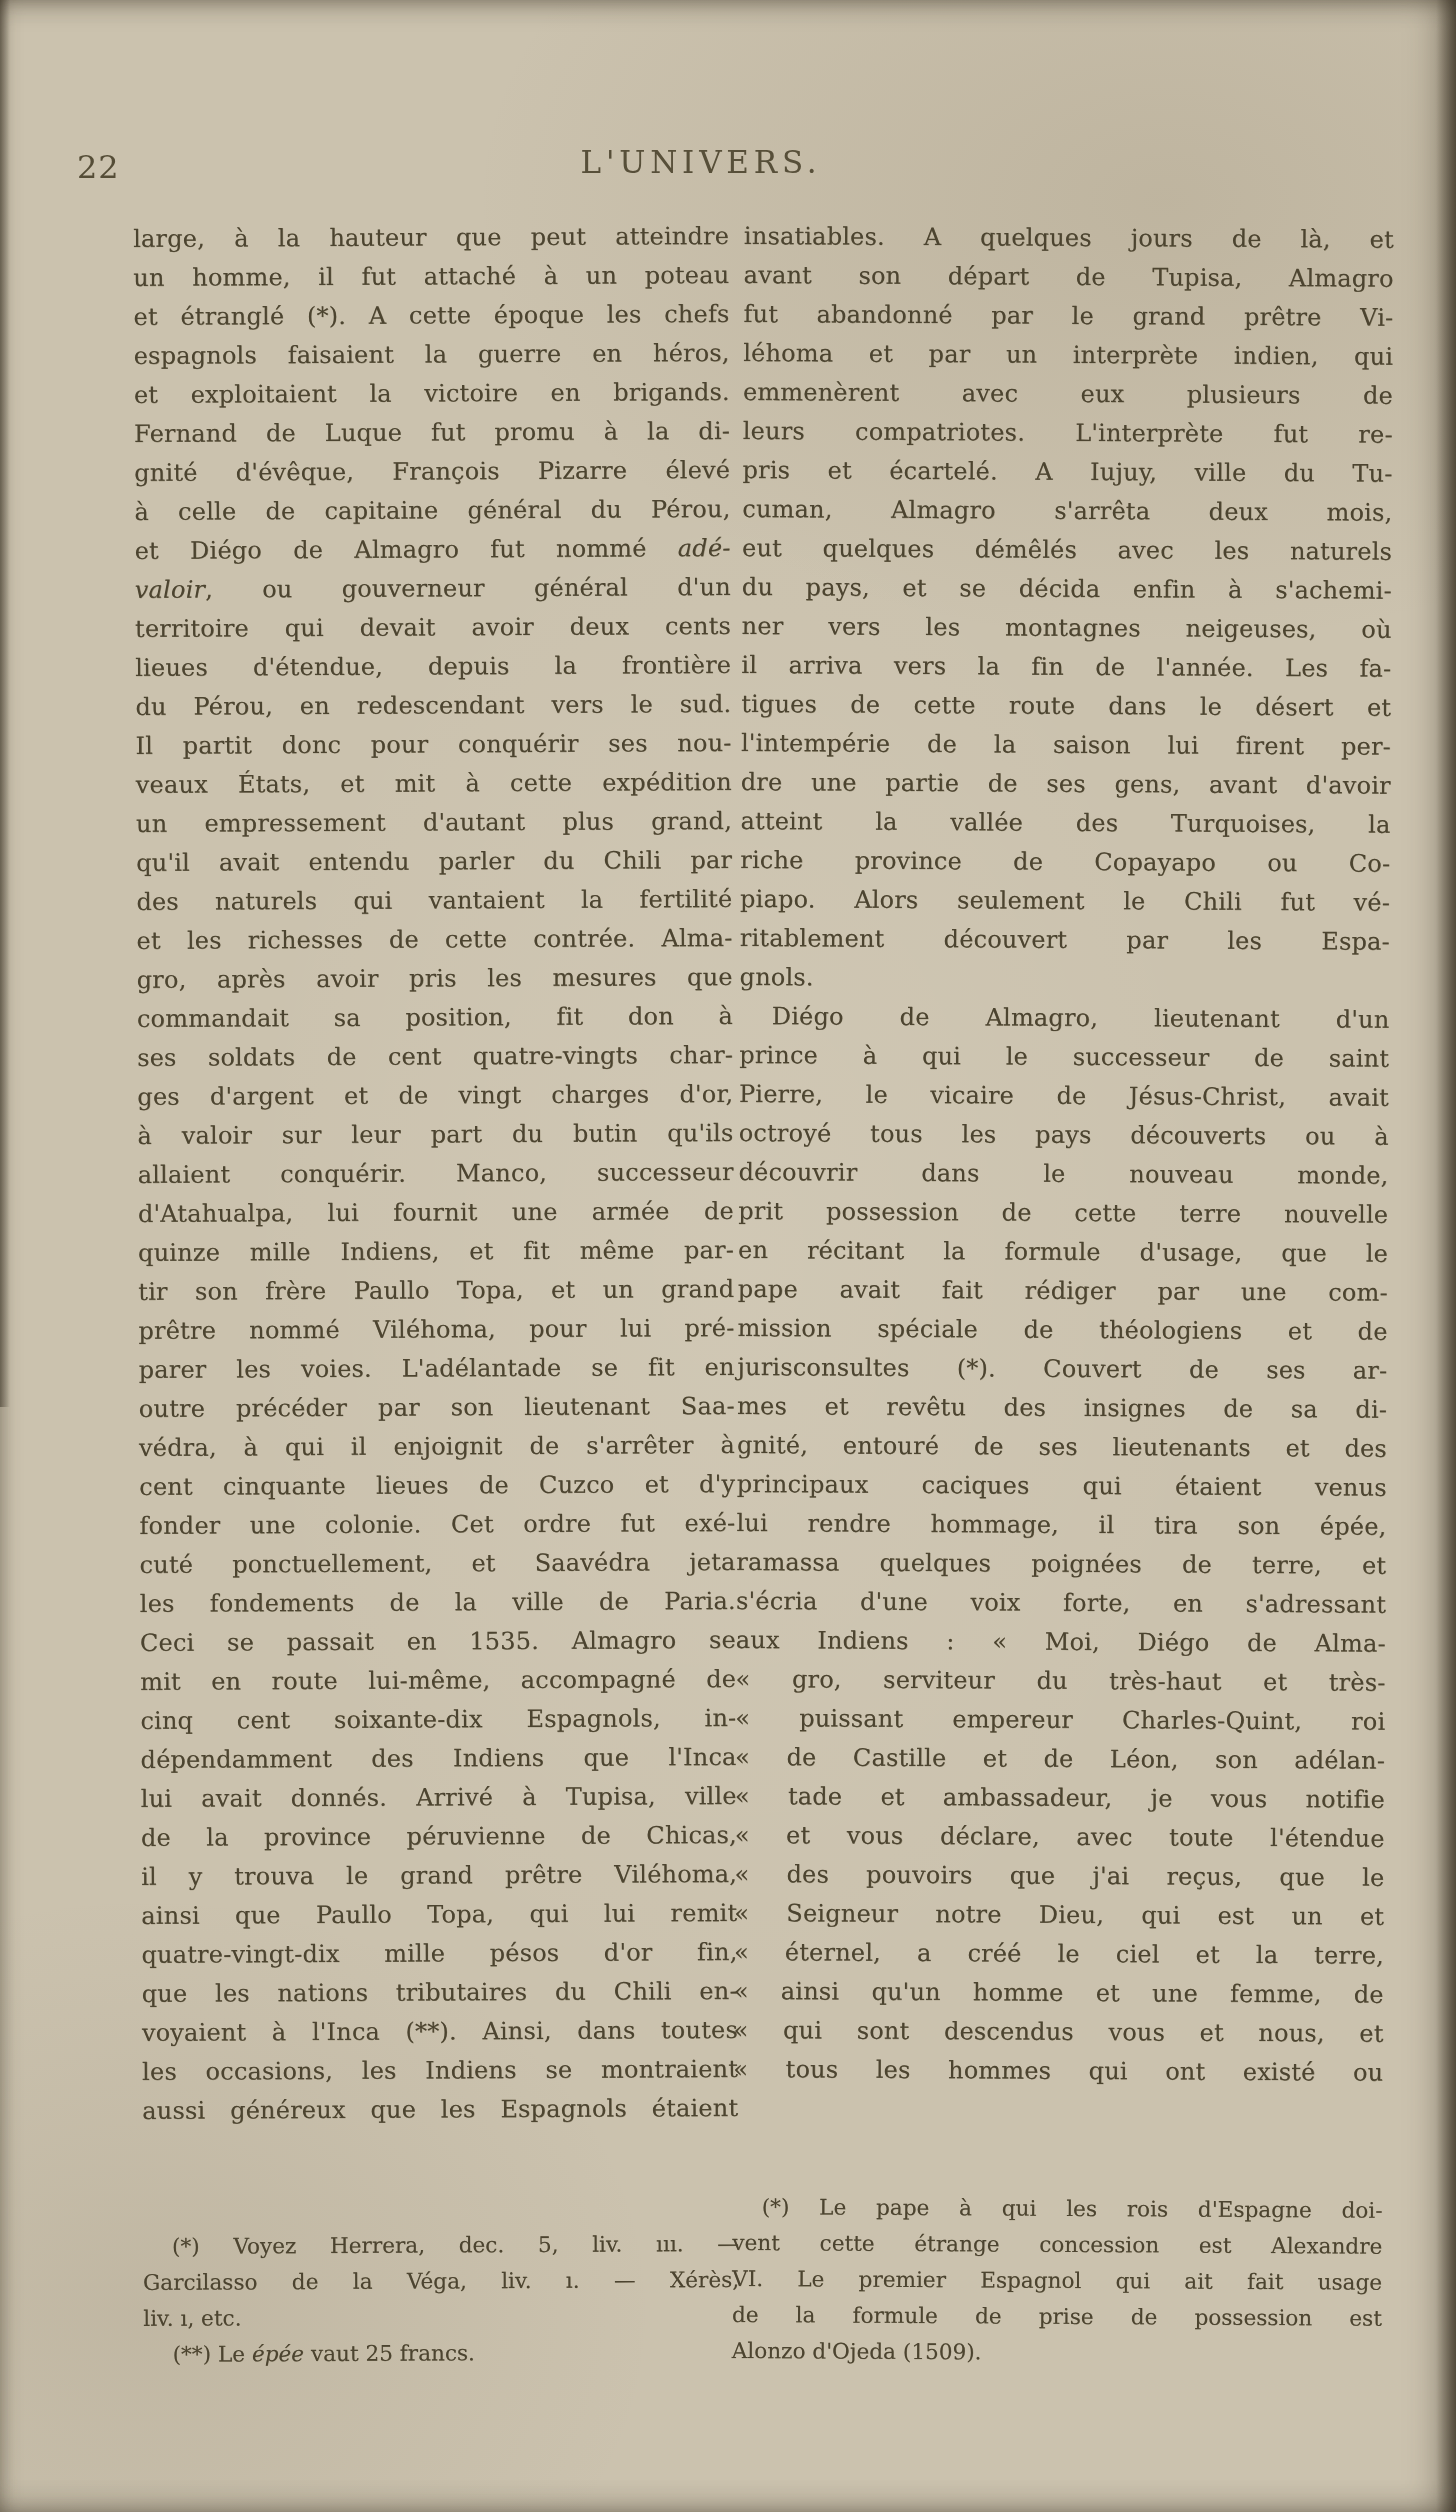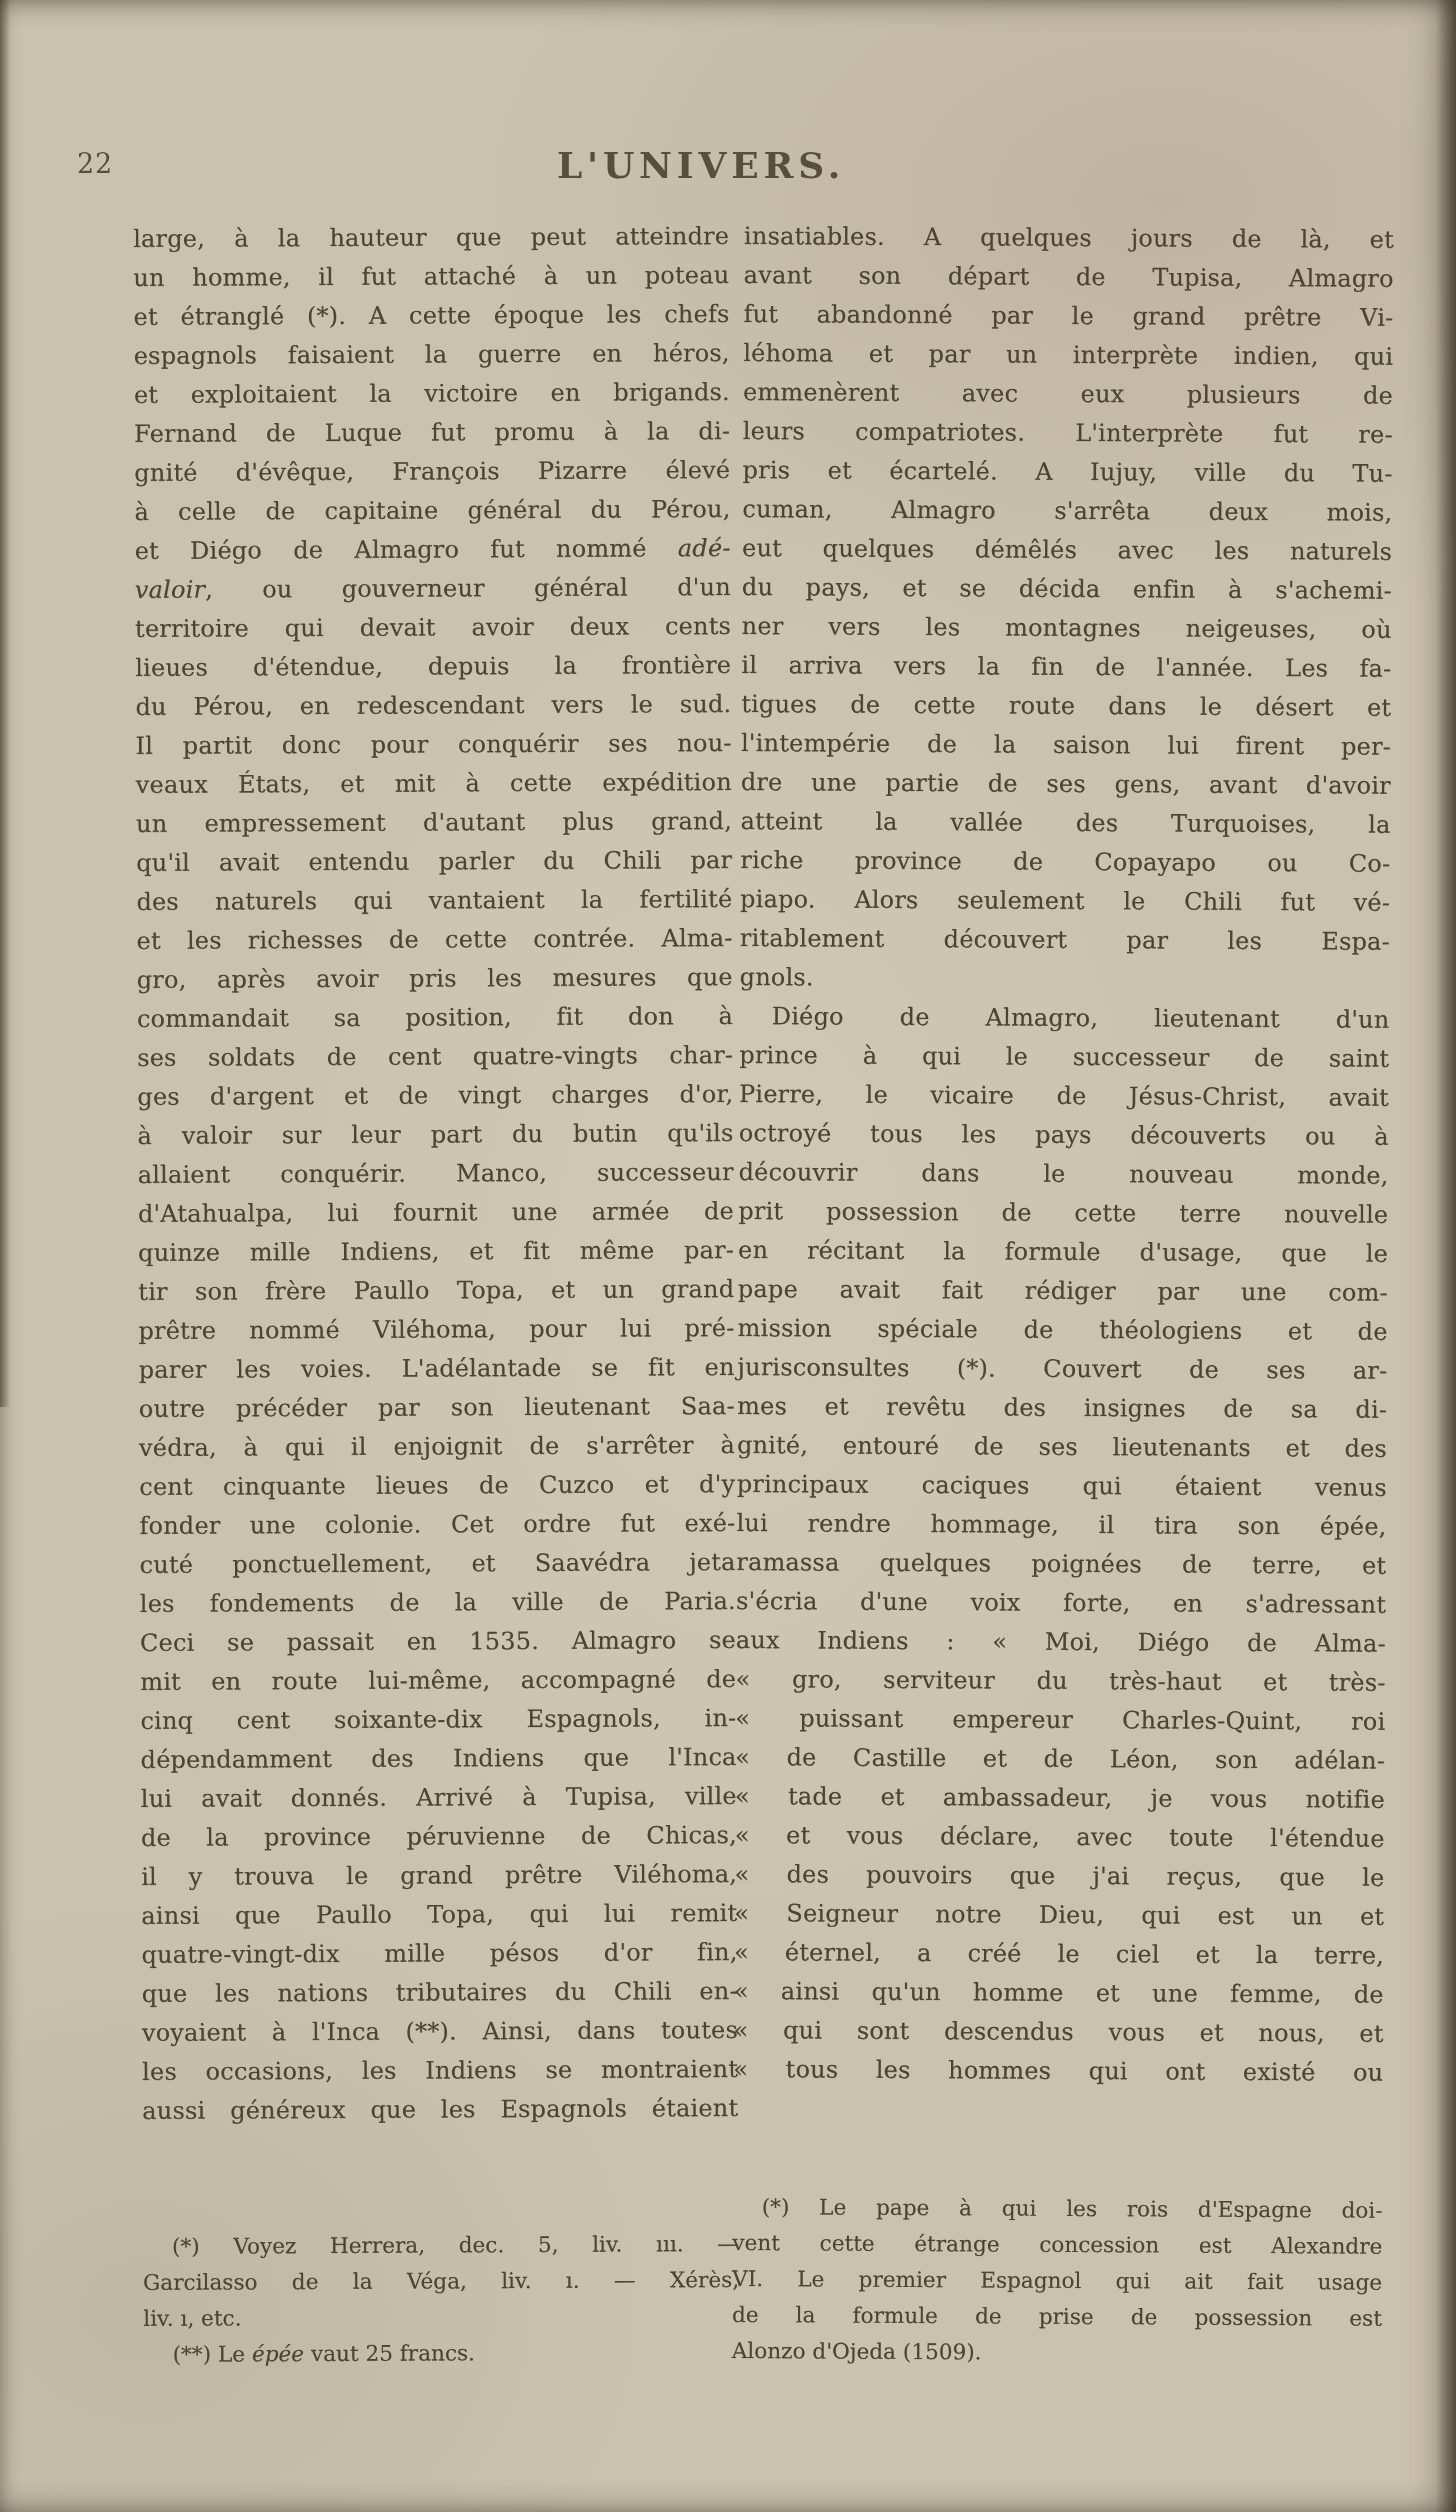--- a/index.html
+++ b/index.html
@@ -27,25 +27,25 @@
     background:linear-gradient(to right, rgba(40,33,20,0), rgba(40,33,20,0.55));
     pointer-events:none;
   }
   .page::after{ 
     content:"";position:absolute;top:0;left:0;width:10.4px;height:56%;
     background:linear-gradient(to right, rgba(35,28,16,0.45), rgba(35,28,16,0));
     pointer-events:none;
   }
   .pgnum{
     position:absolute;left:77px;top:148px;
-    font-size:27px;letter-spacing:0.8px;color:#554d37;
+    font-size:32px;letter-spacing:0.8px;color:#554d37;
   }
   .title{
     position:absolute;left:701px;top:144px;transform:translateX(-50%);
-    font-size:36px;font-weight:bold;letter-spacing:4.8px;color:#574f39;
+    font-size:31px;font-weight:normal;letter-spacing:4.8px;color:#574f39;
   }
   .col{position:absolute;top:217px;height:2203px;}
   .col-left{left:133px;width:596px;transform:rotate(-0.28deg);transform-origin:top right;}
   .col-right{left:744px;width:650px;transform:rotate(0.33deg);transform-origin:top left;}
   .body-text{
     font-size:24px;line-height:39px;
     letter-spacing:0.2px;
     text-shadow:0.3px 0.3px 0.6px rgba(72,62,36,0.45);
   }
   .footnotes{

